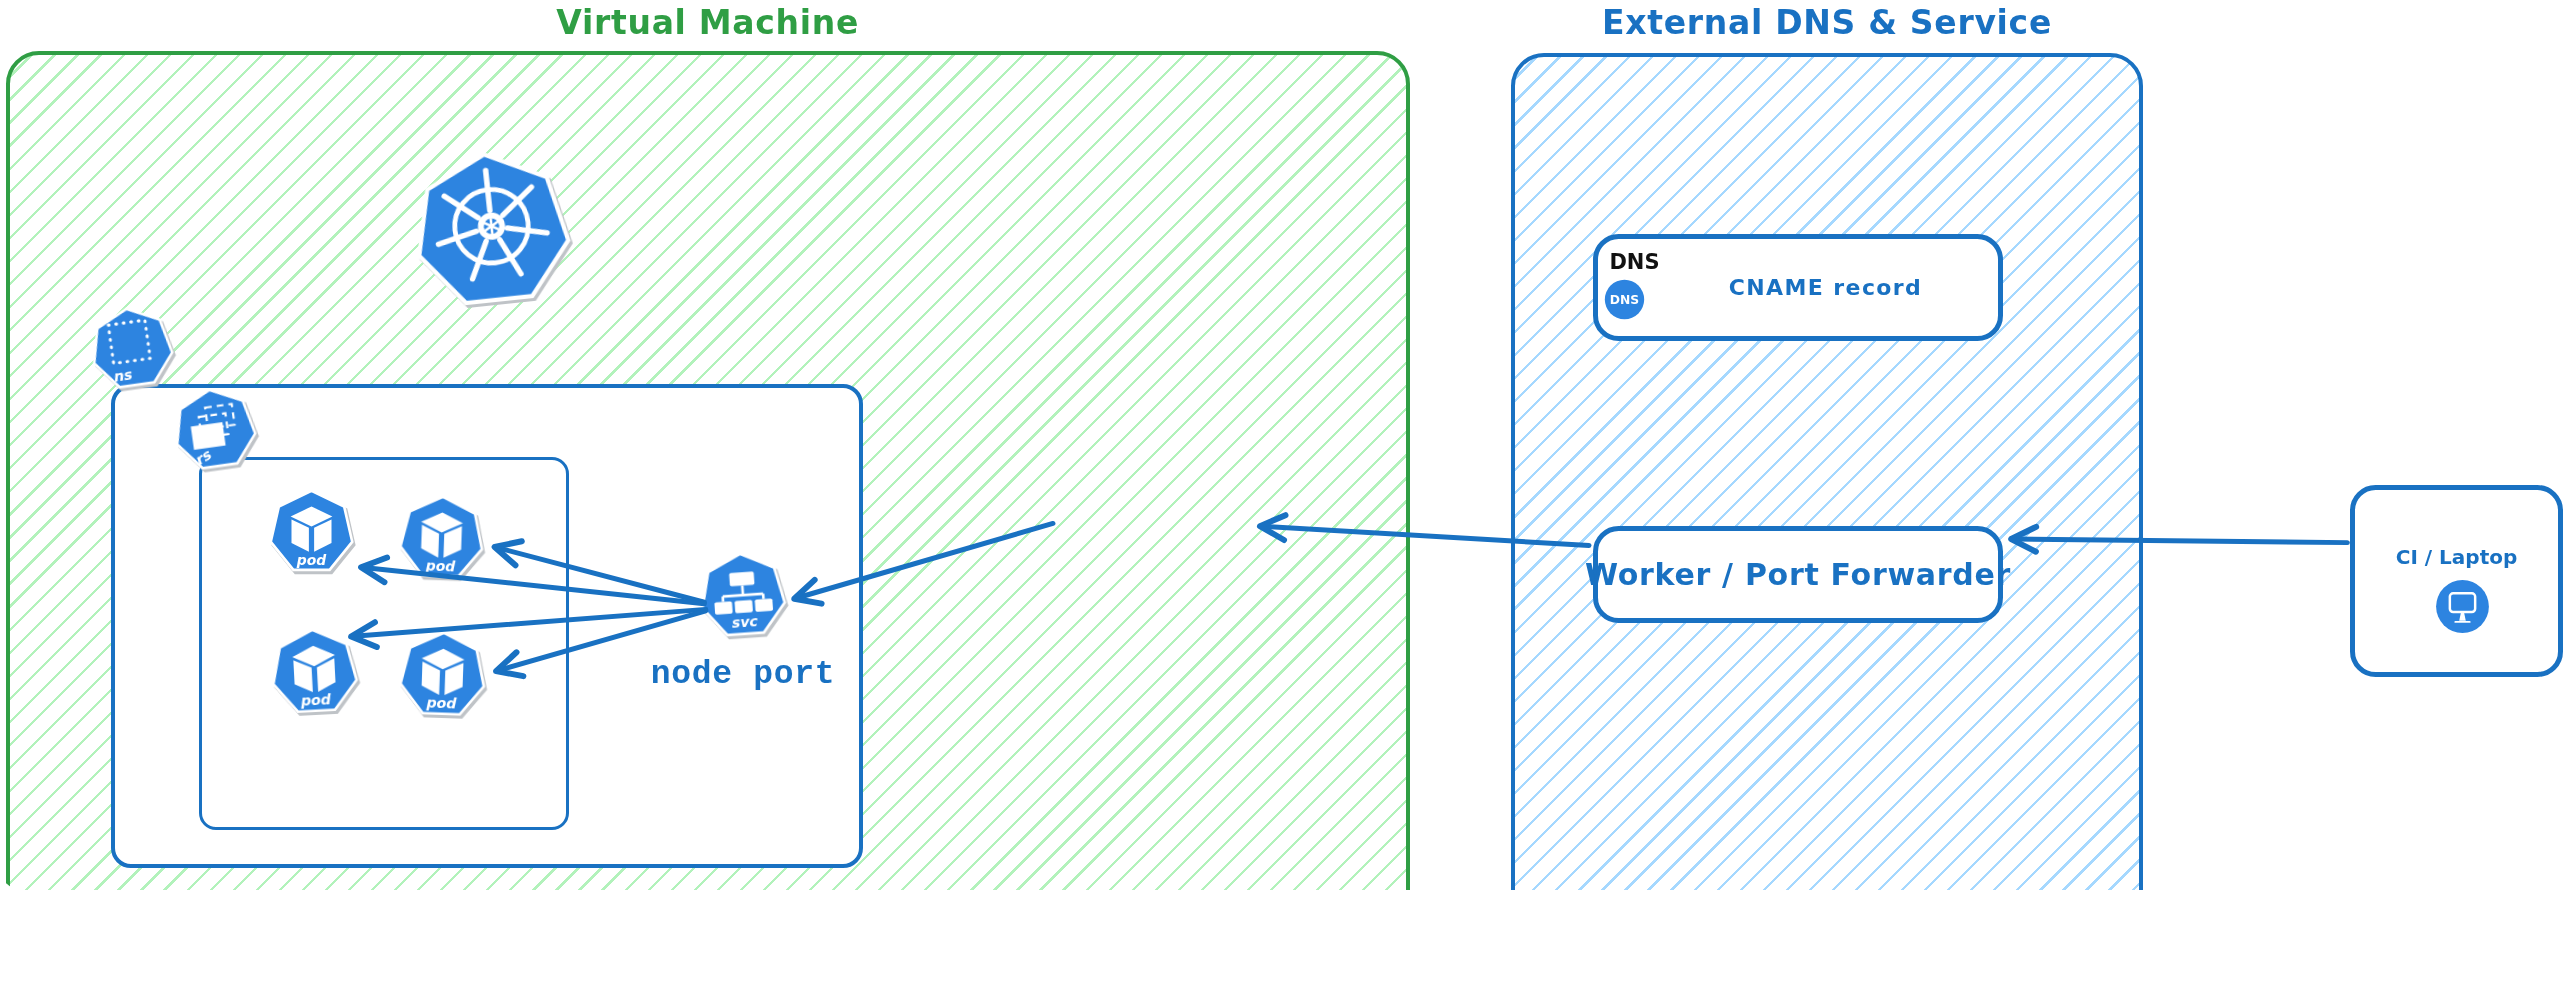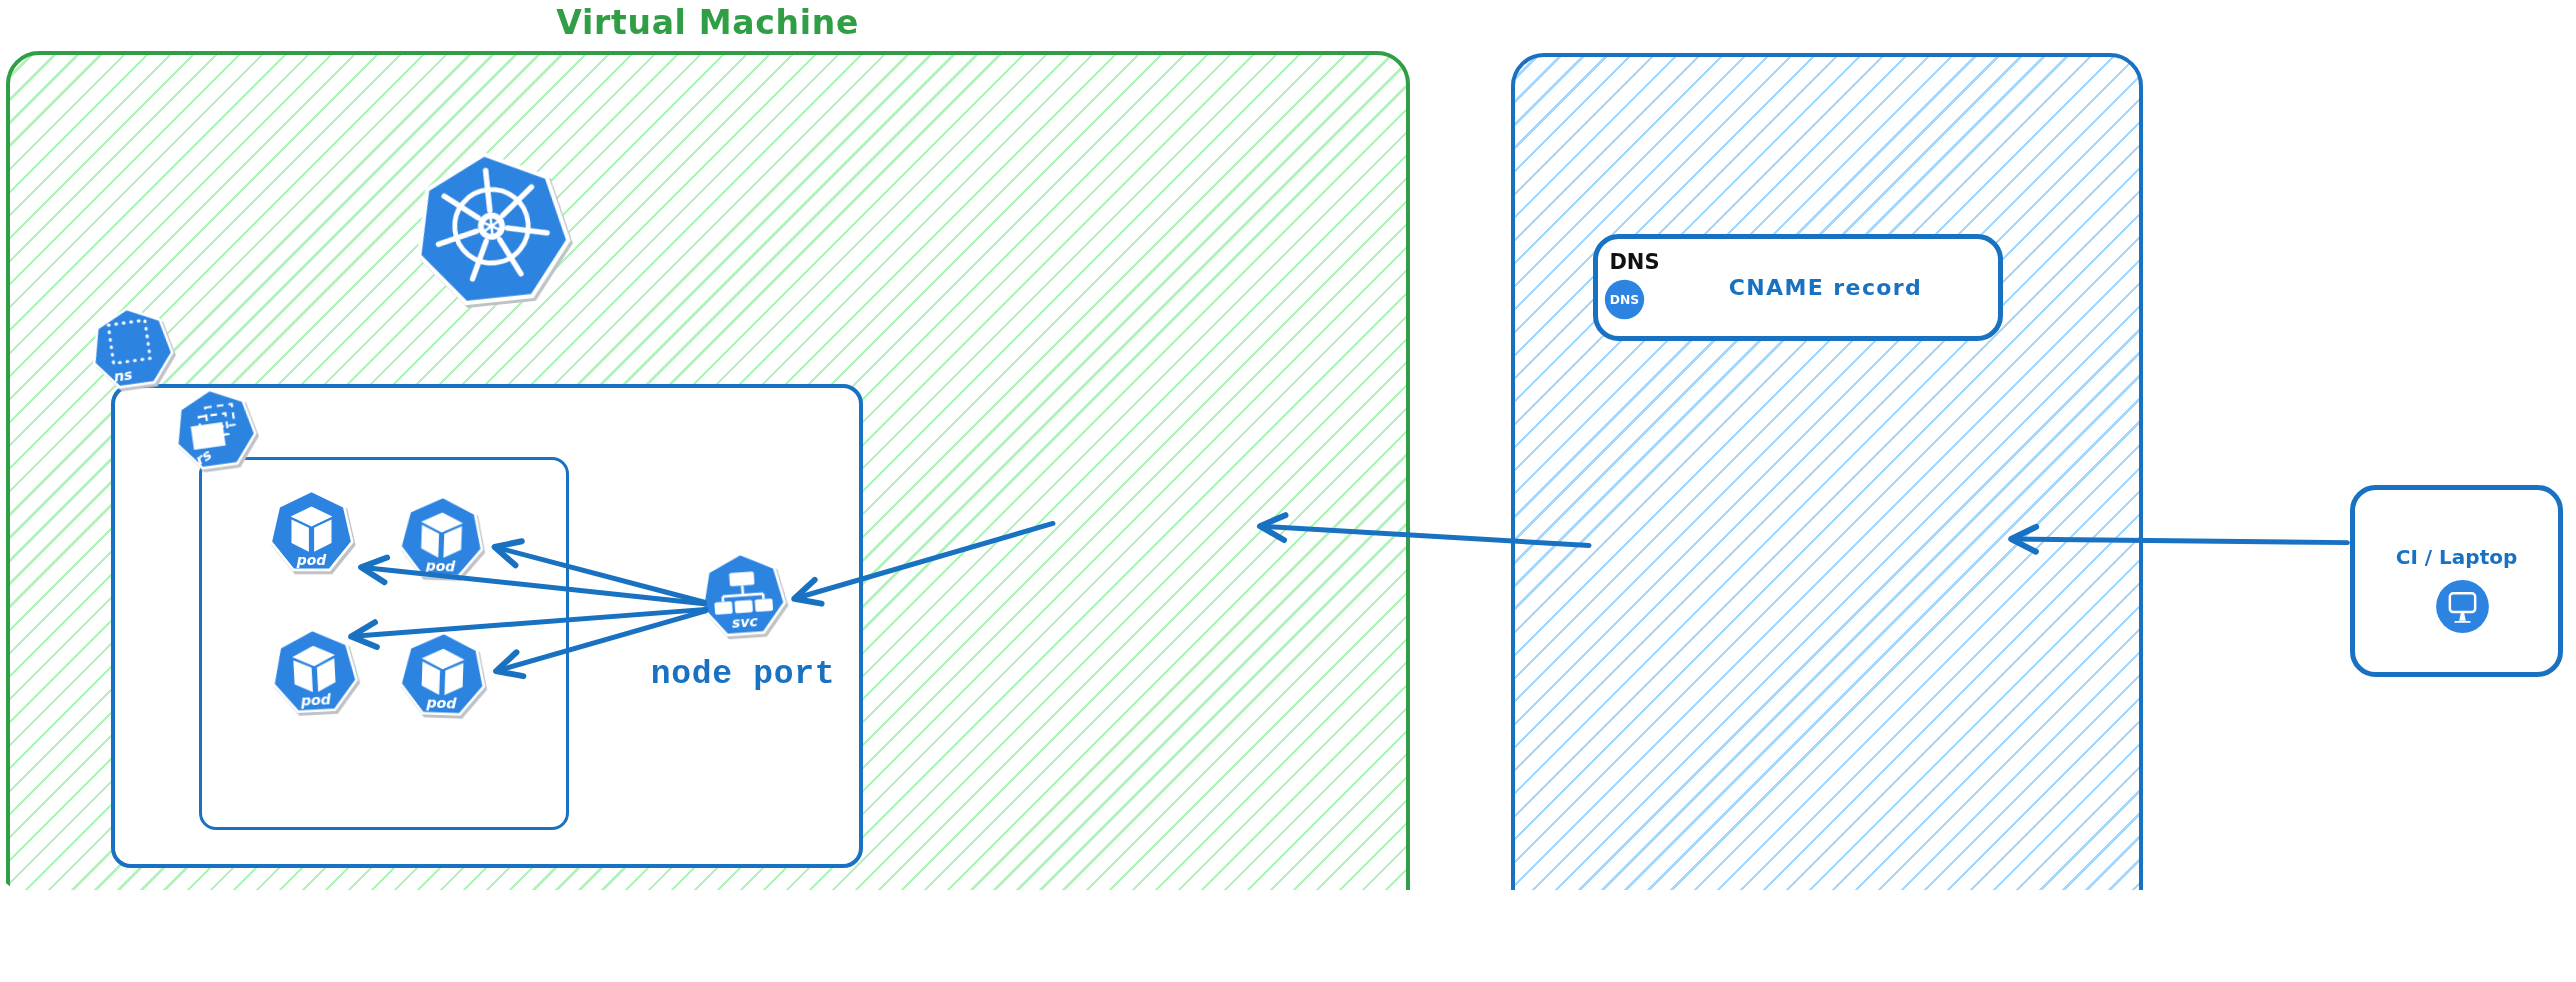--- a/index.html
+++ b/index.html
@@ -94,20 +94,21 @@
 </style>
 </head>
 <body>
 
 <div class="canvas">
 
   <div class="vm-box"></div>
   <div class="zone-title vm-title">Virtual Machine</div>
 
   <div class="ext-box"></div>
+  <div class="zone-title ext-title">External DNS &amp; Service</div>
 
   <svg class="hepta k8s-logo" viewBox="0 0 100 100">
     <polygon points="50,2 87.5,20.1 96.8,60.7 70.8,93 29.2,93 3.2,60.7 12.5,20.1" fill="var(--icon-blue)" stroke="#ffffff" stroke-width="2.6"></polygon>
     <circle cx="50" cy="47" r="23" fill="none" stroke="#ffffff" stroke-width="3"></circle>
     <g stroke="#ffffff" stroke-width="3.4" stroke-linecap="round">
       <line x1="50" y1="37" x2="50" y2="12"></line>
       <line x1="57.8" y1="40.8" x2="77.4" y2="25.2"></line>
       <line x1="59.7" y1="49.2" x2="84.1" y2="54.8"></line>
       <line x1="54.3" y1="56" x2="65.2" y2="78.5"></line>
       <line x1="45.7" y1="56" x2="34.8" y2="78.5"></line>
@@ -187,20 +188,23 @@
 
   <div class="white-box dns-box">
     <div class="dns-tag">DNS</div>
     <svg class="dns-badge" viewBox="0 0 100 100">
       <circle cx="50" cy="50" r="48" fill="var(--icon-blue)"></circle>
       <text x="50" y="60" font-size="30" font-weight="bold" text-anchor="middle" fill="#ffffff" font-family="DejaVu Sans, sans-serif">DNS</text>
     </svg>
     <div class="cname-label">CNAME record</div>
   </div>
 
+  <div class="white-box worker-box">
+    <span>Worker / Port Forwarder</span>
+  </div>
 
   <div class="white-box ci-box">
     <div class="ci-label">CI / Laptop</div>
     <svg class="ci-monitor" viewBox="0 0 100 100">
       <circle cx="50" cy="50" r="48" fill="var(--icon-blue)"></circle>
       <rect x="27" y="26" width="46" height="34" rx="6" fill="none" stroke="#ffffff" stroke-width="4.5"></rect>
       <polygon points="44,76 56,76 53,62 47,62" fill="#ffffff"></polygon>
       <line x1="37" y1="78" x2="63" y2="78" stroke="#ffffff" stroke-width="3.5" stroke-linecap="round"></line>
     </svg>
   </div>

